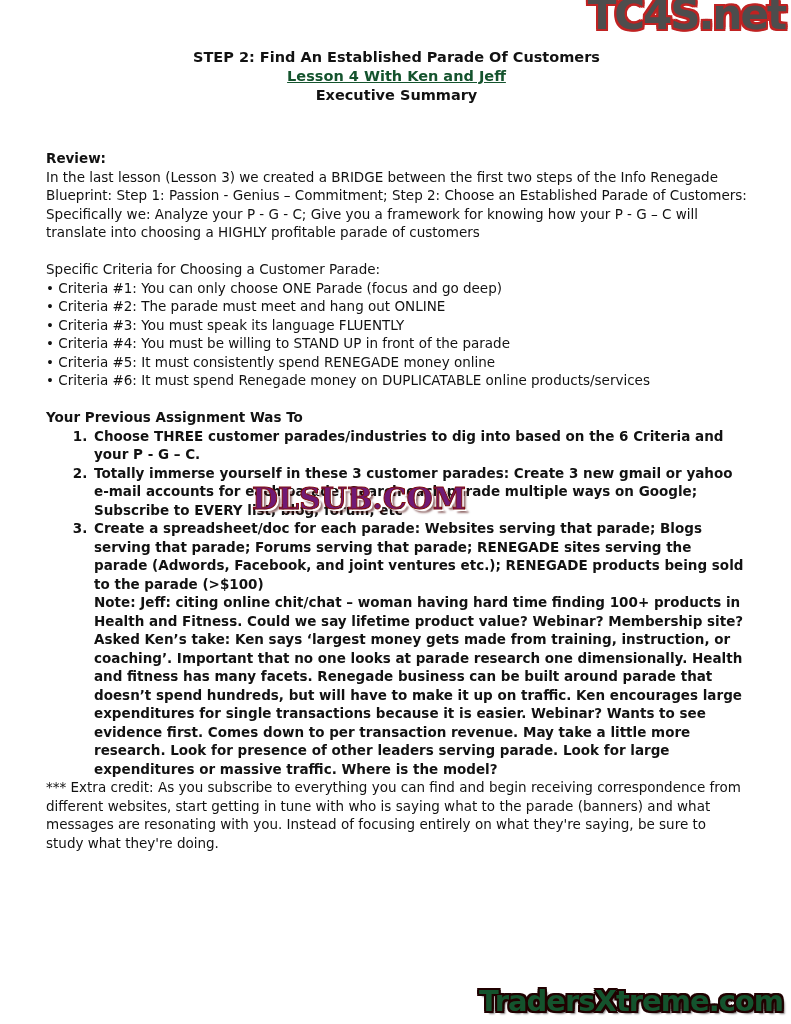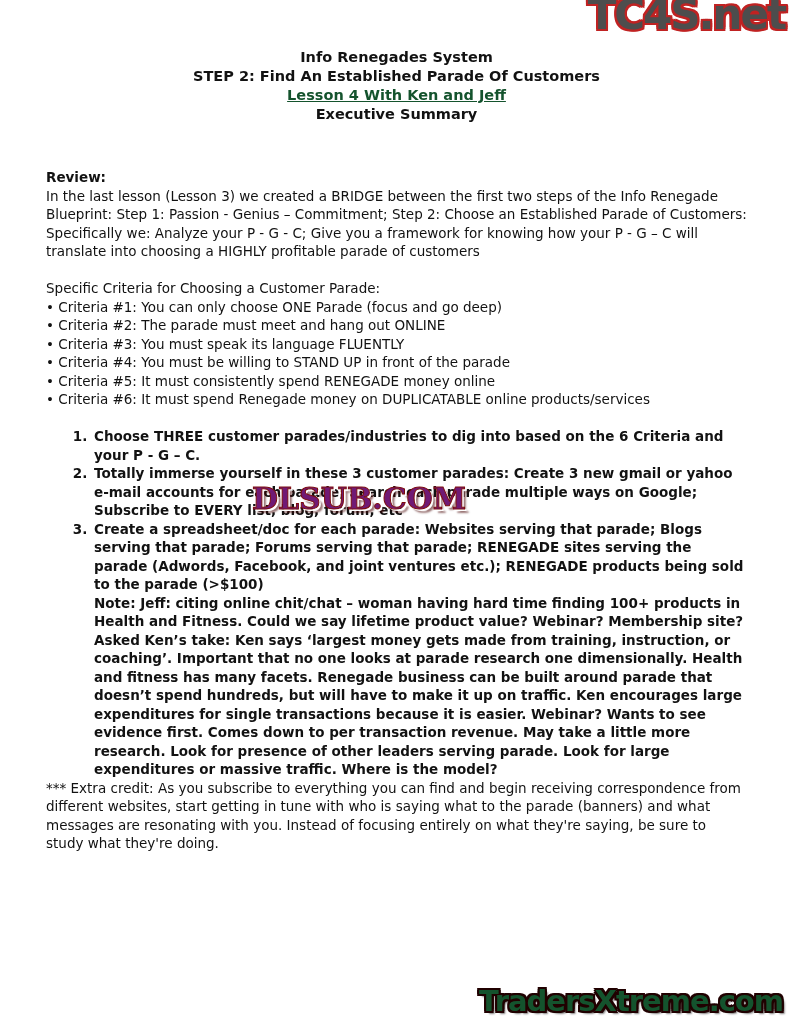--- a/index.html
+++ b/index.html
@@ -90,41 +90,41 @@
 </head>
 <body>
 
 <div class="page">
 
   <div class="logo-top">TC4S.net</div>
 
   <div class="content">
 
     <div class="doc-header">
-      <div>Info Renegades System</div>
       <div>STEP 2: Find An Established Parade Of Customers</div>
       <div class="lesson-red">Lesson 4 With Ken and Jeff</div>
       <div>Executive Summary</div>
     </div>
 
     <div class="bold-line">Review:</div>
     <div>In the last lesson (Lesson 3) we created a BRIDGE between the first two steps of the Info Renegade Blueprint: Step 1: Passion - Genius – Commitment; Step 2: Choose an Established Parade of Customers: Specifically we: Analyze your P - G - C; Give you a framework for knowing how your P - G – C will translate into choosing a HIGHLY profitable parade of customers</div>
 
     <div class="gap"></div>
 
     <div>Specific Criteria for Choosing a Customer Parade:</div>
     <div>• Criteria #1: You can only choose ONE Parade (focus and go deep)</div>
     <div>• Criteria #2: The parade must meet and hang out ONLINE</div>
     <div>• Criteria #3: You must speak its language FLUENTLY</div>
     <div>• Criteria #4: You must be willing to STAND UP in front of the parade</div>
     <div>• Criteria #5: It must consistently spend RENEGADE money online</div>
     <div>• Criteria #6: It must spend Renegade money on DUPLICATABLE online products/services</div>
 
     <div class="gap"></div>
 
+    <div class="bold-line">Your Previous Assignment Was To</div>
 
     <ol class="assignment-list">
       <li>
         <span>Choose THREE customer parades/industries to dig into based on the 6 Criteria and your P - G – C.</span>
       </li>
       <li>
         <span>Totally immerse yourself in these 3 customer parades: Create 3 new gmail or yahoo e-mail accounts for each parade; Search each parade multiple ways on Google; Subscribe to EVERY list, blog, forum, etc</span>
       </li>
       <li>
         <span>Create a spreadsheet/doc for each parade: Websites serving that parade; Blogs serving that parade; Forums serving that parade; RENEGADE sites serving the parade (Adwords, Facebook,  and joint ventures etc.); RENEGADE products being sold to the parade (&gt;$100)</span>

